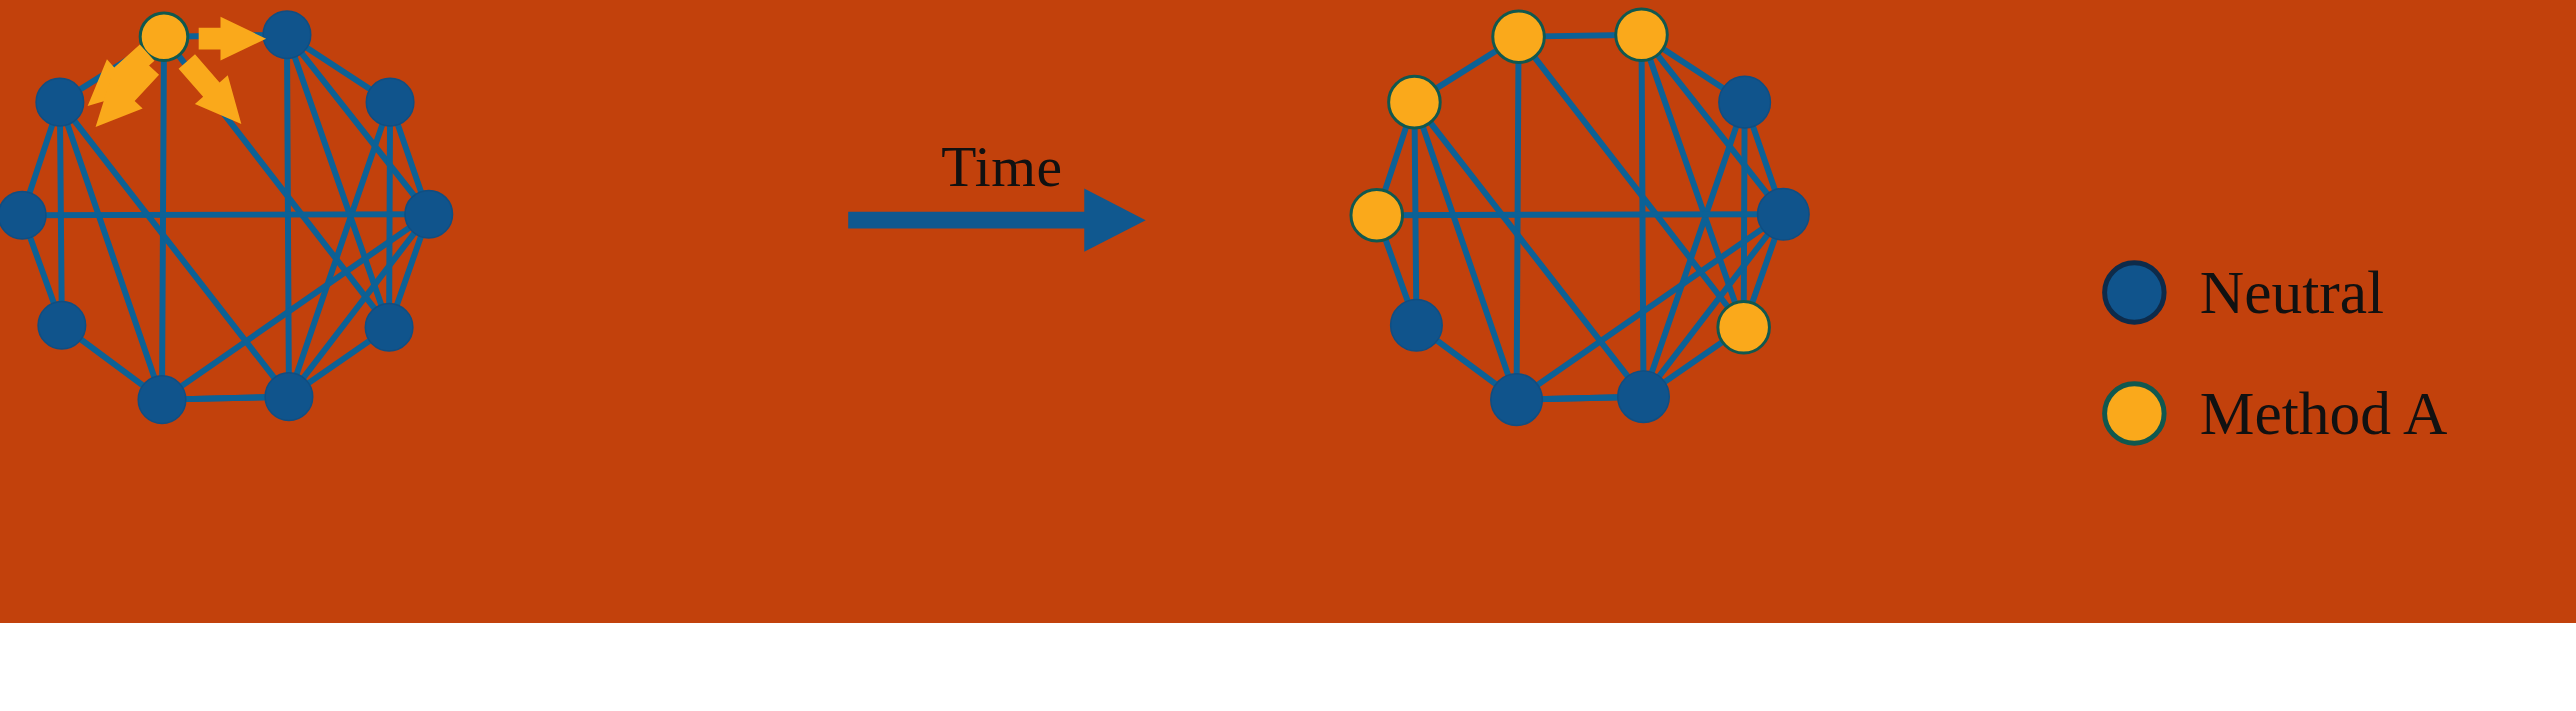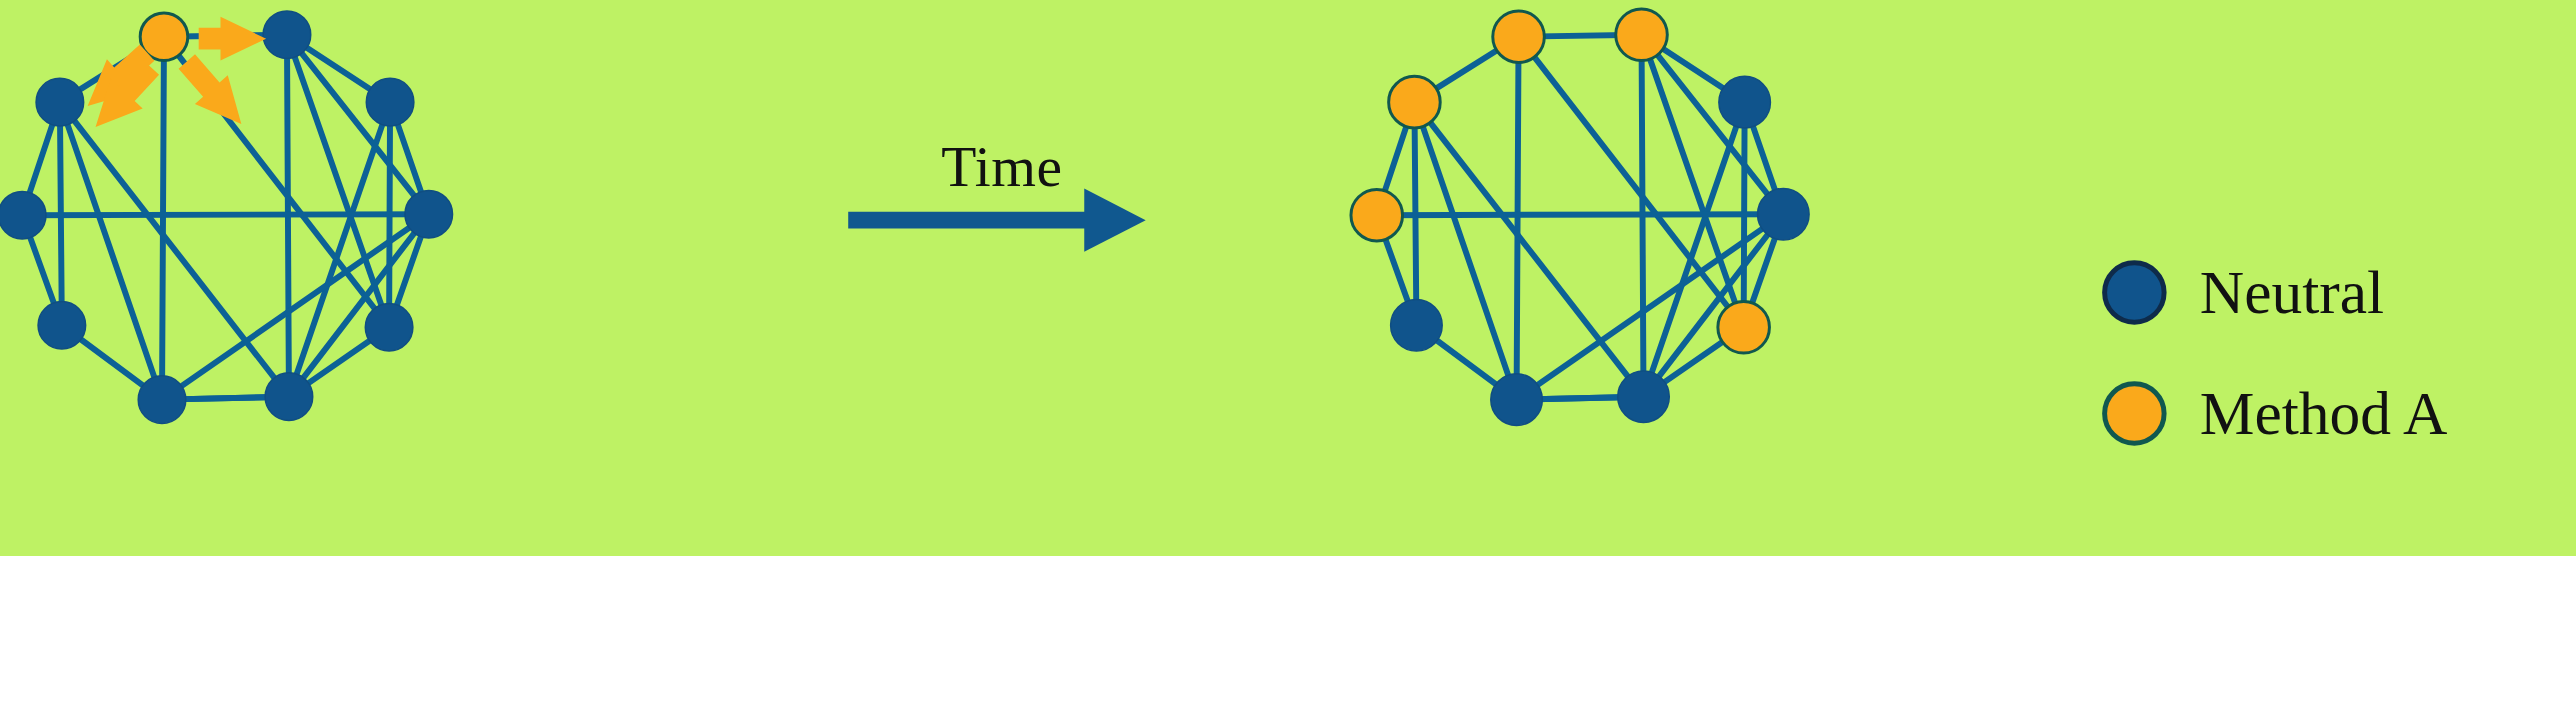--- a/index.html
+++ b/index.html
@@ -9,22 +9,22 @@
   }
   body {
     width: 2576px;
     height: 711px;
     font-family: "Liberation Serif", serif;
     overflow: hidden;
   }
   #canvas-root {
     position: relative;
     width: 2576px;
-    height: 556px;
-    background: #bef264;
+    height: 623px;
+    background: #c2410c;
   }
   svg.figure {
     position: absolute;
     left: 0;
     top: 0;
     width: 2576px;
     height: 711px;
     display: block;
   }
   .time-label {

